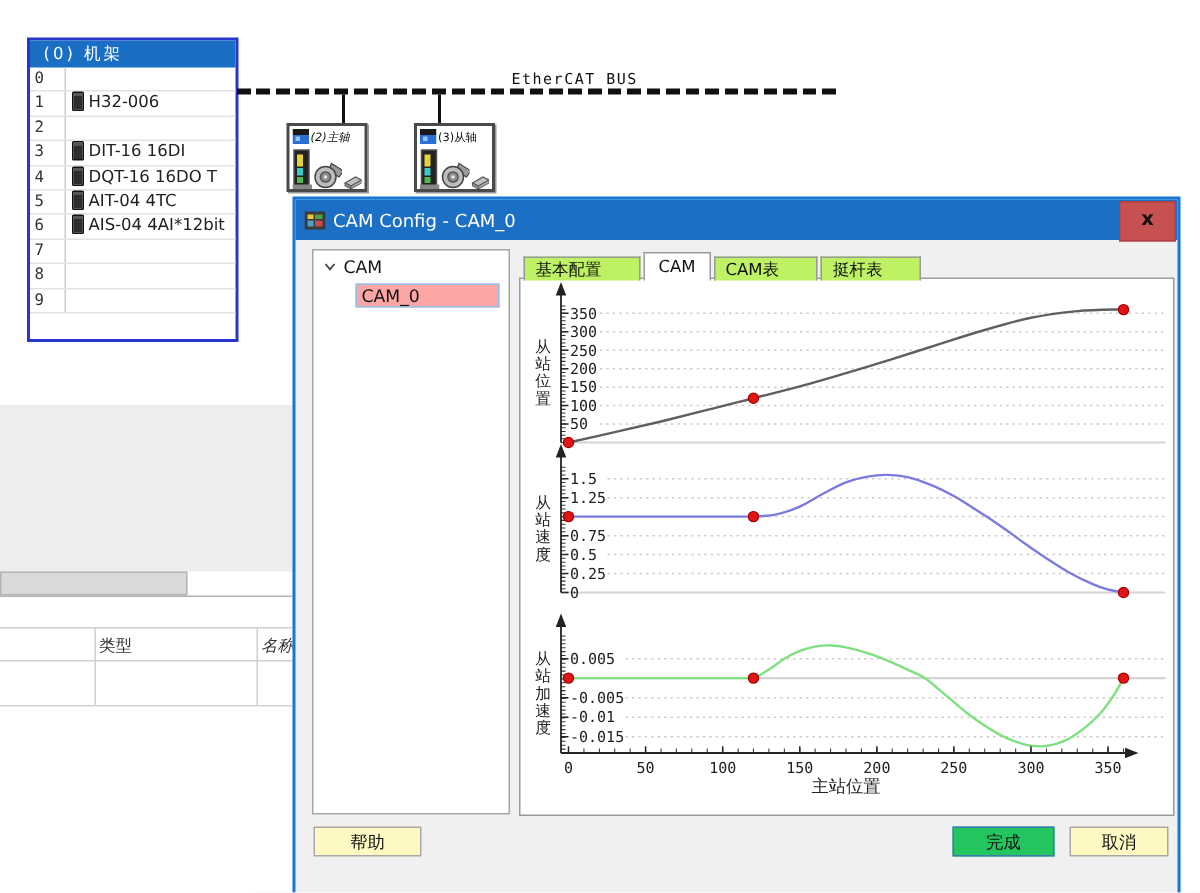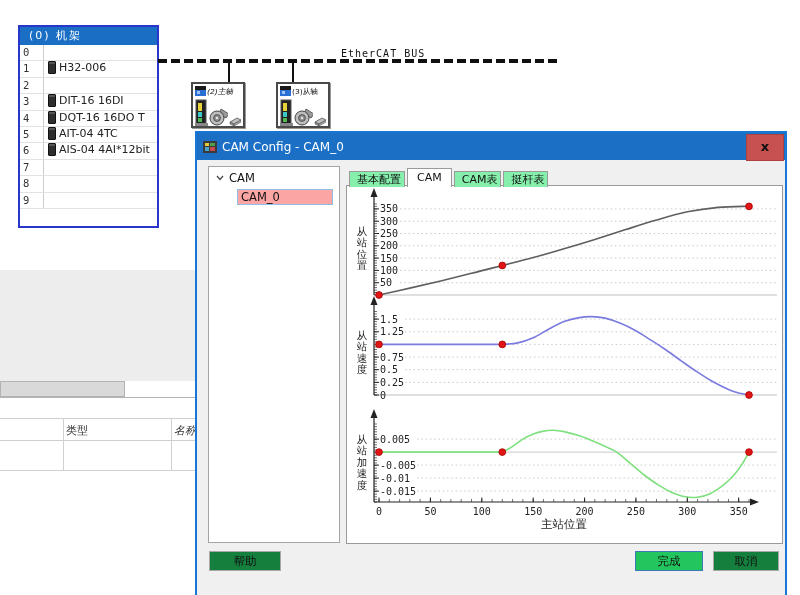--- a/index.html
+++ b/index.html
@@ -37,27 +37,27 @@
   #titlebar{height:27px;background:#1b70c6;display:flex;align-items:center;padding-left:6px;position:relative;}
   #title-text{color:#fff;font-size:12px;margin-left:5px;}
   #close-btn{position:absolute;right:1px;top:1px;width:36px;height:25px;background:#c75050;border:1px solid #b04040;color:#111;font-weight:bold;font-size:13px;text-align:center;line-height:23px;cursor:default;}
   #dlg-body{position:relative;width:100%;height:418px;}
 
   #tree-panel{position:absolute;left:11px;top:6px;width:132px;height:377px;background:#fff;border:1px solid #a5a5a5;box-sizing:border-box;font-size:11.5px;color:#111;}
   .tree-root{display:flex;align-items:center;gap:5px;padding:4px 0 2px 7px;}
   .tree-child{margin-left:28px;margin-top:2px;width:96px;height:16px;line-height:15px;padding-left:3px;background:#fca5a5;border:1px solid #90c0ea;box-sizing:border-box;}
 
   #tab-strip{position:absolute;left:152px;top:8px;height:18px;z-index:2;white-space:nowrap;}
-  .tab{display:inline-block;font-size:11px;color:#111;background:#86efac;border:1px solid #9a9a9a;border-bottom:none;padding:1px 3px 1px 7px;margin-right:2px;height:13px;line-height:13px;vertical-align:bottom;}
+  .tab{display:inline-block;font-size:11px;color:#111;background:#bef264;border:1px solid #9a9a9a;border-bottom:none;padding:1px 25px 1px 7px;margin-right:2px;height:13px;line-height:13px;vertical-align:bottom;}
   .tab.active{background:#fff;height:16px;line-height:15px;position:relative;z-index:3;padding:1px 9px;}
 
   #tab-panel{position:absolute;left:149px;top:25px;width:437px;height:359px;background:#fff;border:1px solid #9a9a9a;box-sizing:border-box;}
   #charts{position:absolute;left:0;top:0;width:435px;height:357px;}
 
-  .btn{position:absolute;top:391px;height:20px;font-size:11.5px;color:#111;text-align:center;line-height:18px;background:#15803d;border:1px solid #a8a8a8;box-sizing:border-box;cursor:default;}
+  .btn{position:absolute;top:391px;height:20px;font-size:11.5px;color:#111;text-align:center;line-height:18px;background:#fef9c3;border:1px solid #a8a8a8;box-sizing:border-box;cursor:default;}
   #btn-help{left:12px;width:72px;}
   #btn-finish{left:438px;width:68px;background:#22c55e;border:1px solid #3d7ab5;}
   #btn-cancel{left:516px;width:66px;}
 </style>
 </head>
 <body>
 
 <div id="screen">
 
   <div id="bg-gray"></div>

